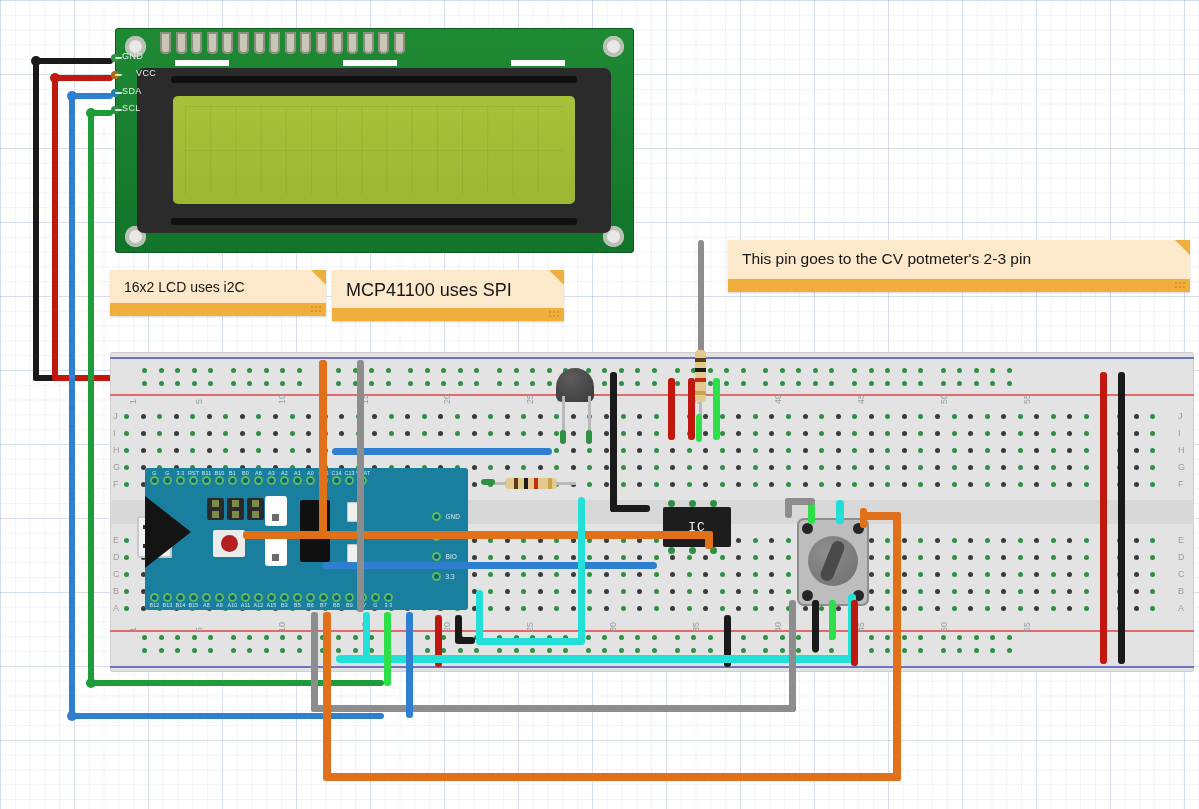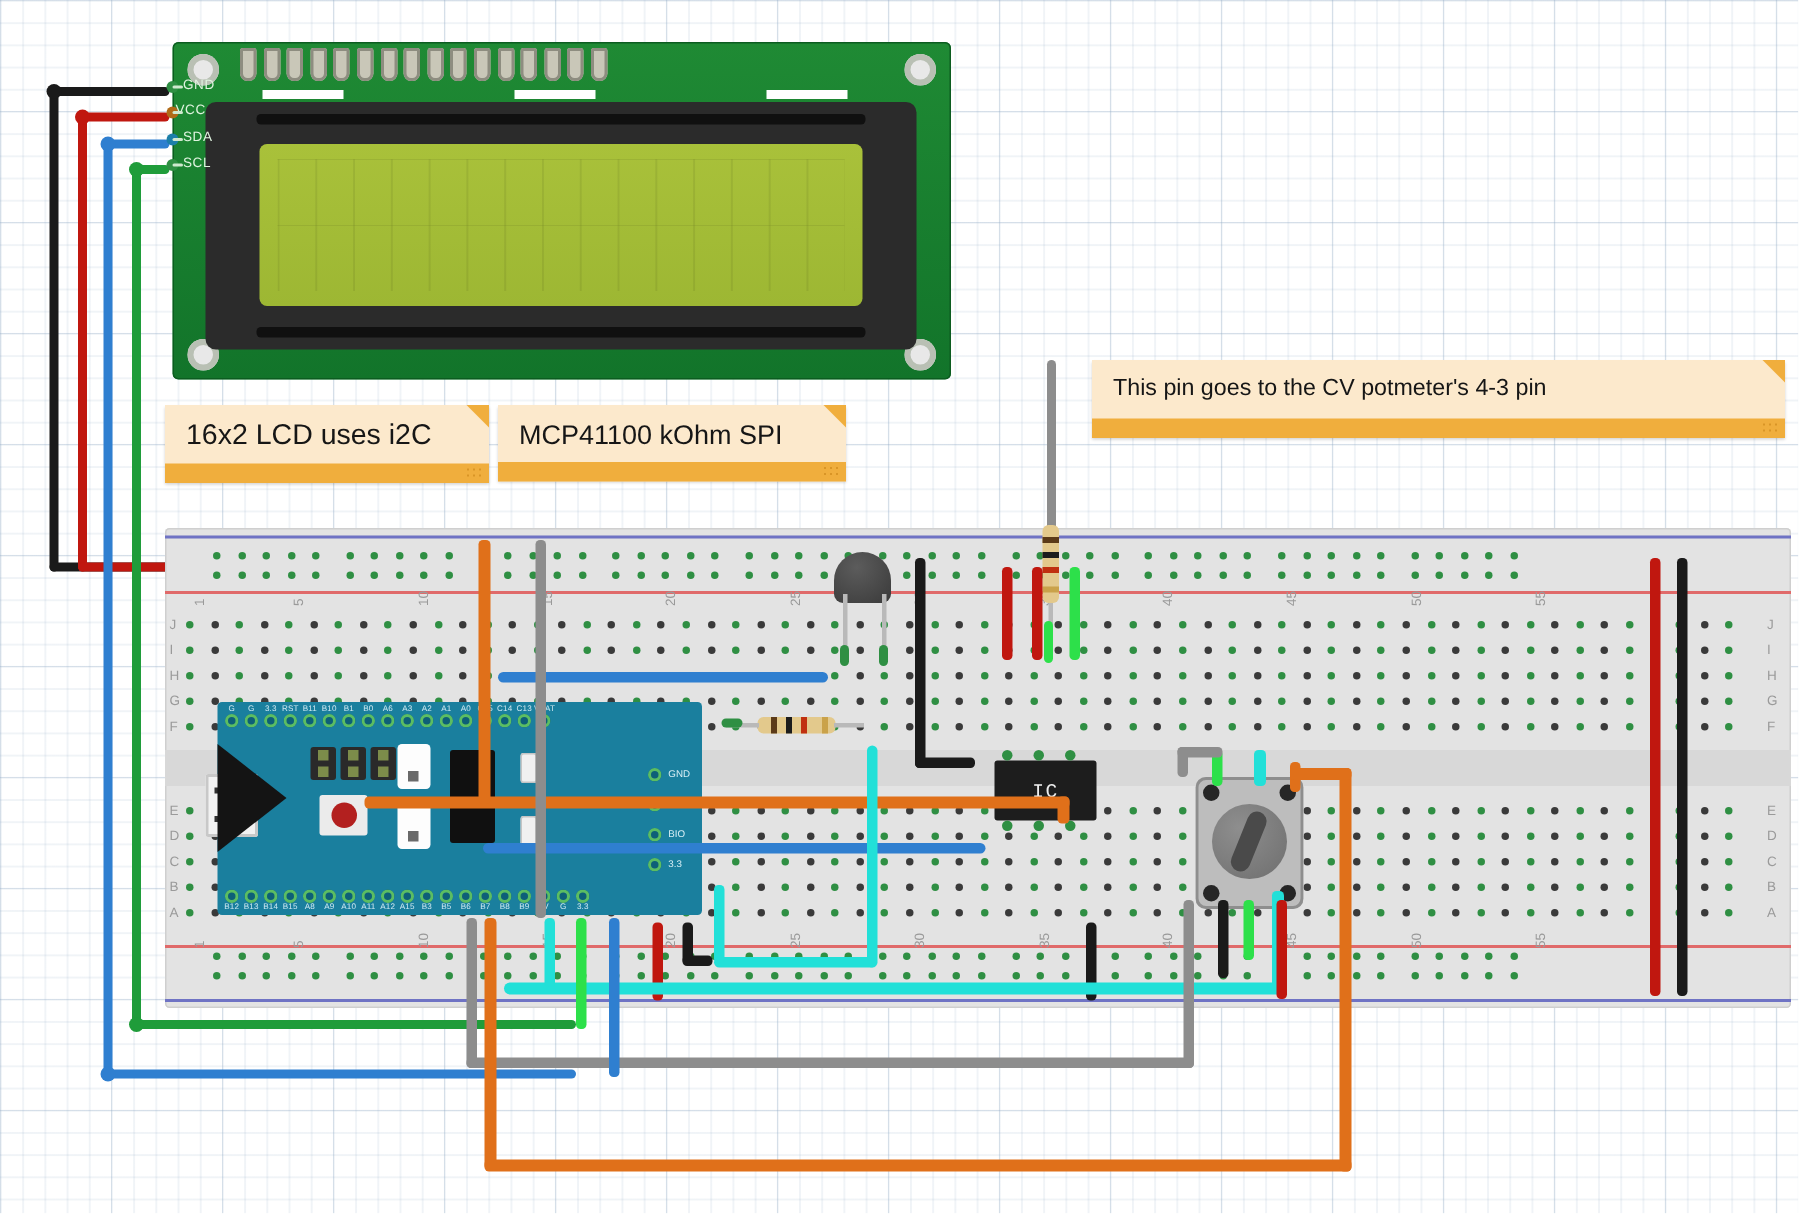--- a/index.html
+++ b/index.html
@@ -182,49 +182,49 @@
       <div class="glass">
           <div class="cells"></div>
         </div>
     </div>
 
     <div class="pinpad" style="left:-4px;top:26px;background:#2f8f43;"></div>
     <div class="pinpad" style="left:-4px;top:43px;background:#b06a16;"></div>
     <div class="pinpad" style="left:-4px;top:61px;background:#1c7fa8;"></div>
     <div class="pinpad" style="left:-4px;top:78px;background:#2f8f43;"></div>
     <div class="pinlbl" style="left:7px;top:23px;">GND</div>
-    <div class="pinlbl" style="left:2px;top:40px;">VCC</div>
+    <div class="pinlbl" style="left:21px;top:40px;">VCC</div>
     <div class="pinlbl" style="left:7px;top:58px;">SDA</div>
     <div class="pinlbl" style="left:7px;top:75px;">SCL</div>
     <div class="wire" style="left:0px;top:29px;width:7px;height:2px;background:#cfe9cf;"></div>
     <div class="wire" style="left:0px;top:46px;width:7px;height:2px;background:#cfe9cf;"></div>
     <div class="wire" style="left:0px;top:64px;width:7px;height:2px;background:#cfe9cf;"></div>
     <div class="wire" style="left:0px;top:81px;width:7px;height:2px;background:#cfe9cf;"></div>
   </div>
 
   <div class="note note1">
     <div class="fold"></div>
-    <div class="body" style="font-size:19px;border-radius:15px;">16x2 LCD uses i2C</div>
+    <div class="body" style="font-size:14px;border-radius:15px;">16x2 LCD uses i2C</div>
     <div class="bar">
         <div class="dots"></div>
       </div>
   </div>
 
   <div class="note note2">
     <div class="fold"></div>
-    <div class="body" style="font-size:18px;">MCP41100 kOhm SPI</div>
+    <div class="body" style="font-size:18px;">MCP41100 uses SPI</div>
     <div class="bar">
         <div class="dots"></div>
       </div>
   </div>
 
   <div class="note note3">
     <div class="fold"></div>
     <div class="body" style="font-size:15.5px;padding-bottom:10px;">
-      <div>This pin goes to the CV potmeter's 4-3 pin</div>
+      <div>This pin goes to the CV potmeter's 2-3 pin</div>
     </div>
     <div class="bar">
         <div class="dots"></div>
       </div>
   </div>
 
 
 
   <div class="wire" style="left:698px;top:240px;width:6px;height:130px;background:#8d8d8d;"></div>
 

